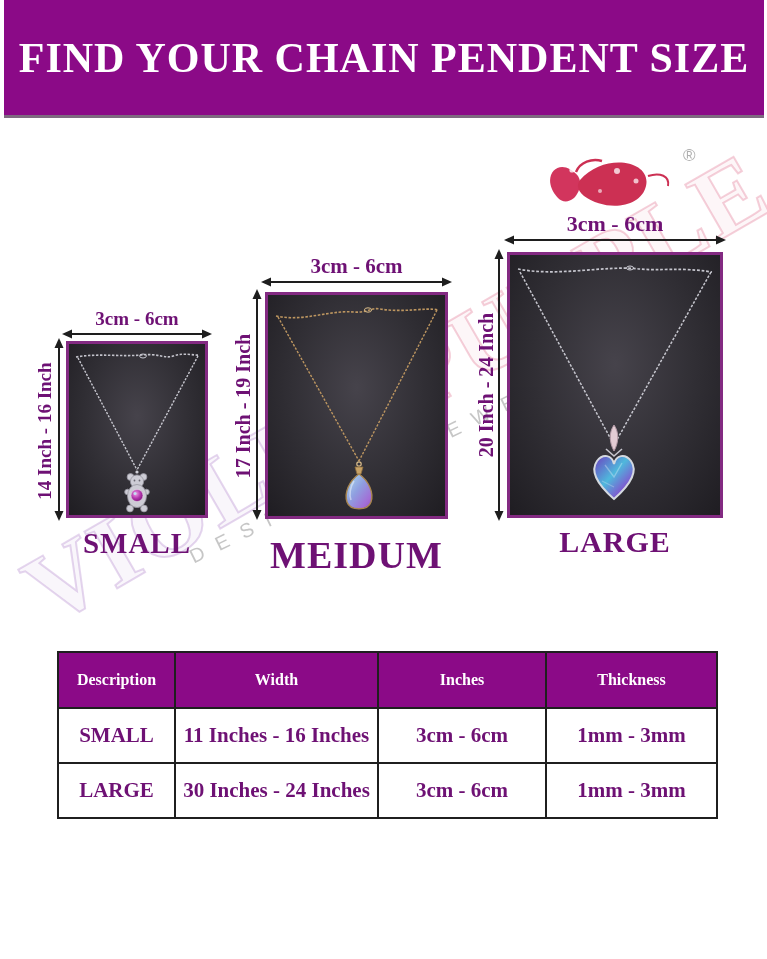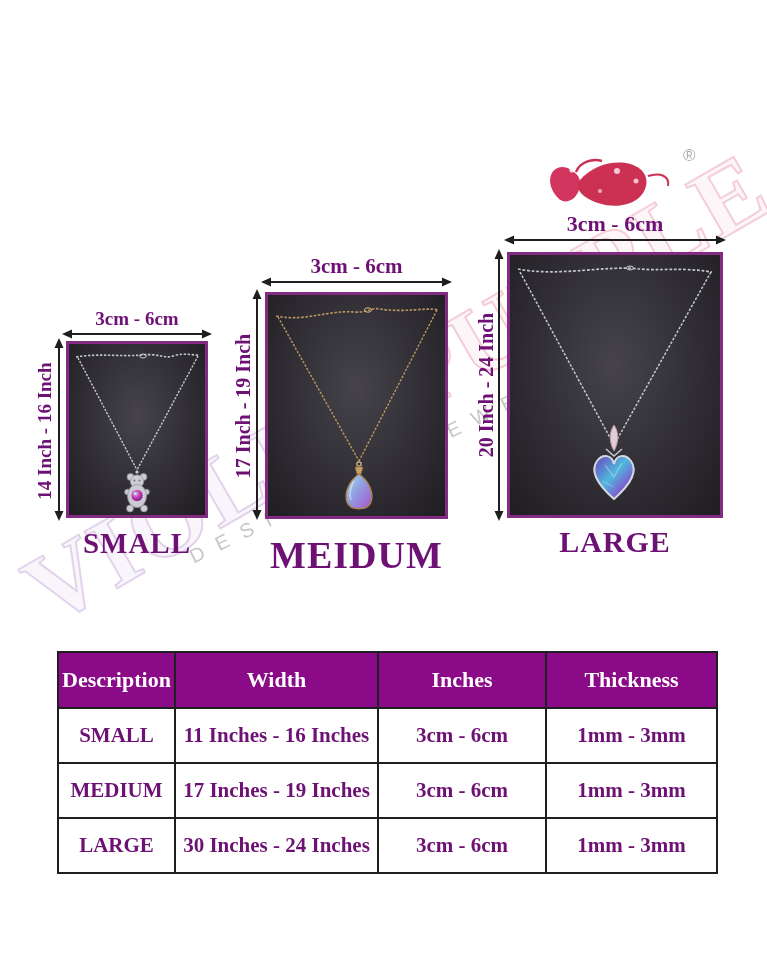--- a/index.html
+++ b/index.html
@@ -72,31 +72,34 @@
   .photo svg{display:block;width:100%;height:100%;}
   
   .spec-table{
     position:absolute;left:57px;top:651px;z-index:3;
     border-collapse:collapse;table-layout:fixed;width:659px;
   }
   .spec-table th,.spec-table td{
     border:2px solid #1f1f1f;text-align:center;vertical-align:middle;padding:0;
   }
   .spec-table th{
-    background:#8b0a87;color:#ffffff;font-size:22px;font-weight:bold;height:54px;
+    background:#8b0a87;color:#ffffff;font-size:16px;font-weight:bold;height:54px;
   }
   .spec-table td{
     background:#ffffff;color:#6e1174;font-size:21px;font-weight:bold;height:53px;
   }
 </style>
 </head>
 <body>
 
 <div class="canvas">
 
+  <header class="banner">
+    <h1>FIND YOUR CHAIN PENDENT SIZE</h1>
+  </header>
 
   <div class="wm-big"><span class="w1">VIOLET</span> <span class="w2">PURPLE</span></div>
   <div class="wm-sub">DESIGNER JEWELLERY</div>
   <svg class="butterfly" width="170" height="100" viewBox="0 0 170 100">
     <path d="M38,52 C18,30 40,8 58,30 C62,36 60,46 54,52 C48,57 42,56 38,52 Z" fill="#cf2450"></path>
     <path d="M60,34 C84,6 132,14 126,40 C121,62 86,66 64,50 C58,45 56,40 60,34 Z" fill="#c81f45"></path>
     <path d="M56,26 C60,16 72,12 82,15" fill="none" stroke="#c81f45" stroke-width="2.4"></path>
     <path d="M128,30 C140,26 150,30 148,40" fill="none" stroke="#c81f45" stroke-width="2"></path>
     <circle cx="52" cy="24" r="2.6" fill="rgba(255,255,255,0.8)"></circle>
     <circle cx="97" cy="25" r="3" fill="rgba(255,255,255,0.75)"></circle>
@@ -232,26 +235,20 @@
       </tr>
     </thead>
     <tbody>
       <tr>
         <td>SMALL</td>
         <td>11 Inches - 16 Inches</td>
         <td>3cm - 6cm</td>
         <td>1mm - 3mm</td>
       </tr>
       <tr>
-        <td>MEDIUM</td>
-        <td>17 Inches - 19 Inches</td>
-        <td>3cm - 6cm</td>
-        <td>1mm - 3mm</td>
-      </tr>
-      <tr>
         <td>LARGE</td>
         <td>30 Inches - 24 Inches</td>
         <td>3cm - 6cm</td>
         <td>1mm - 3mm</td>
       </tr>
     </tbody>
   </table>
 
 </div>
 

